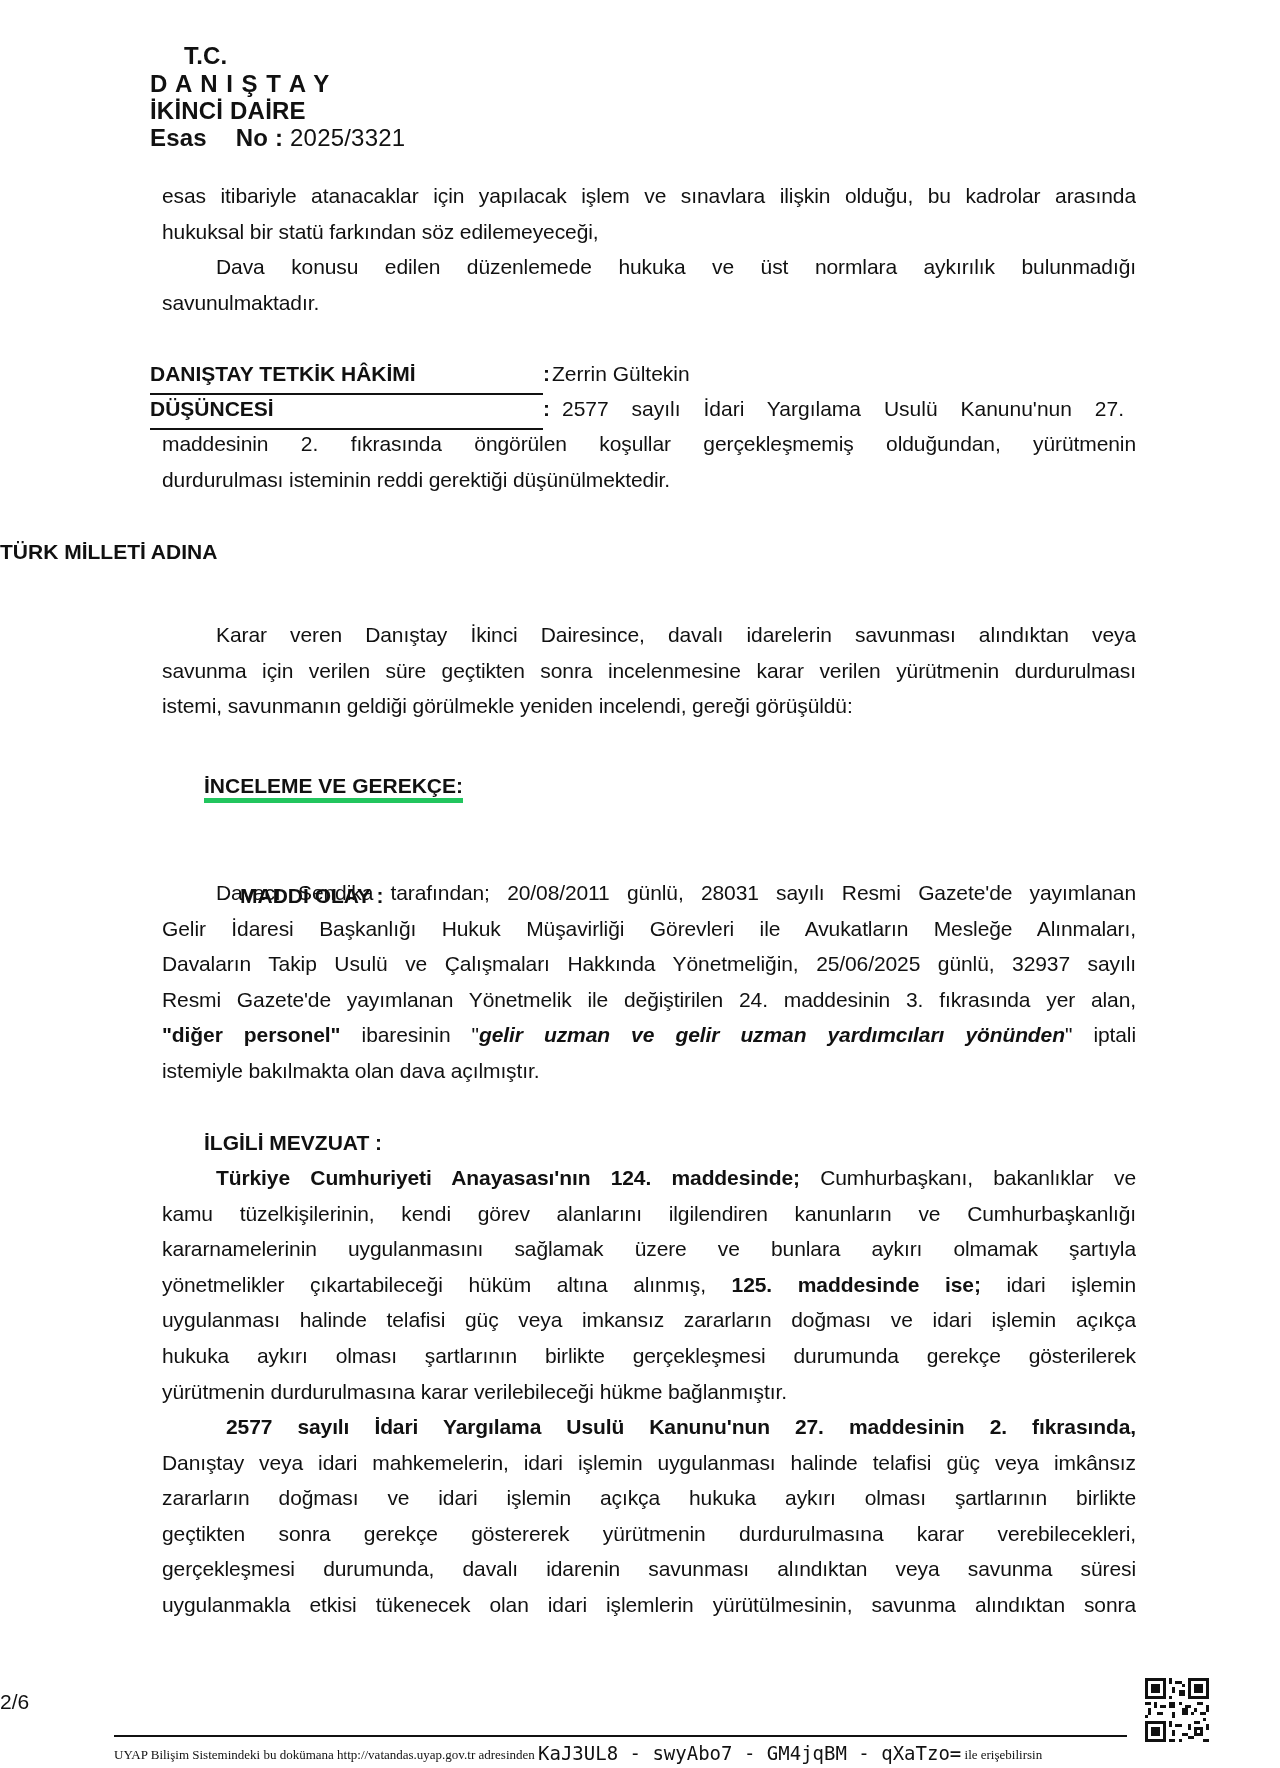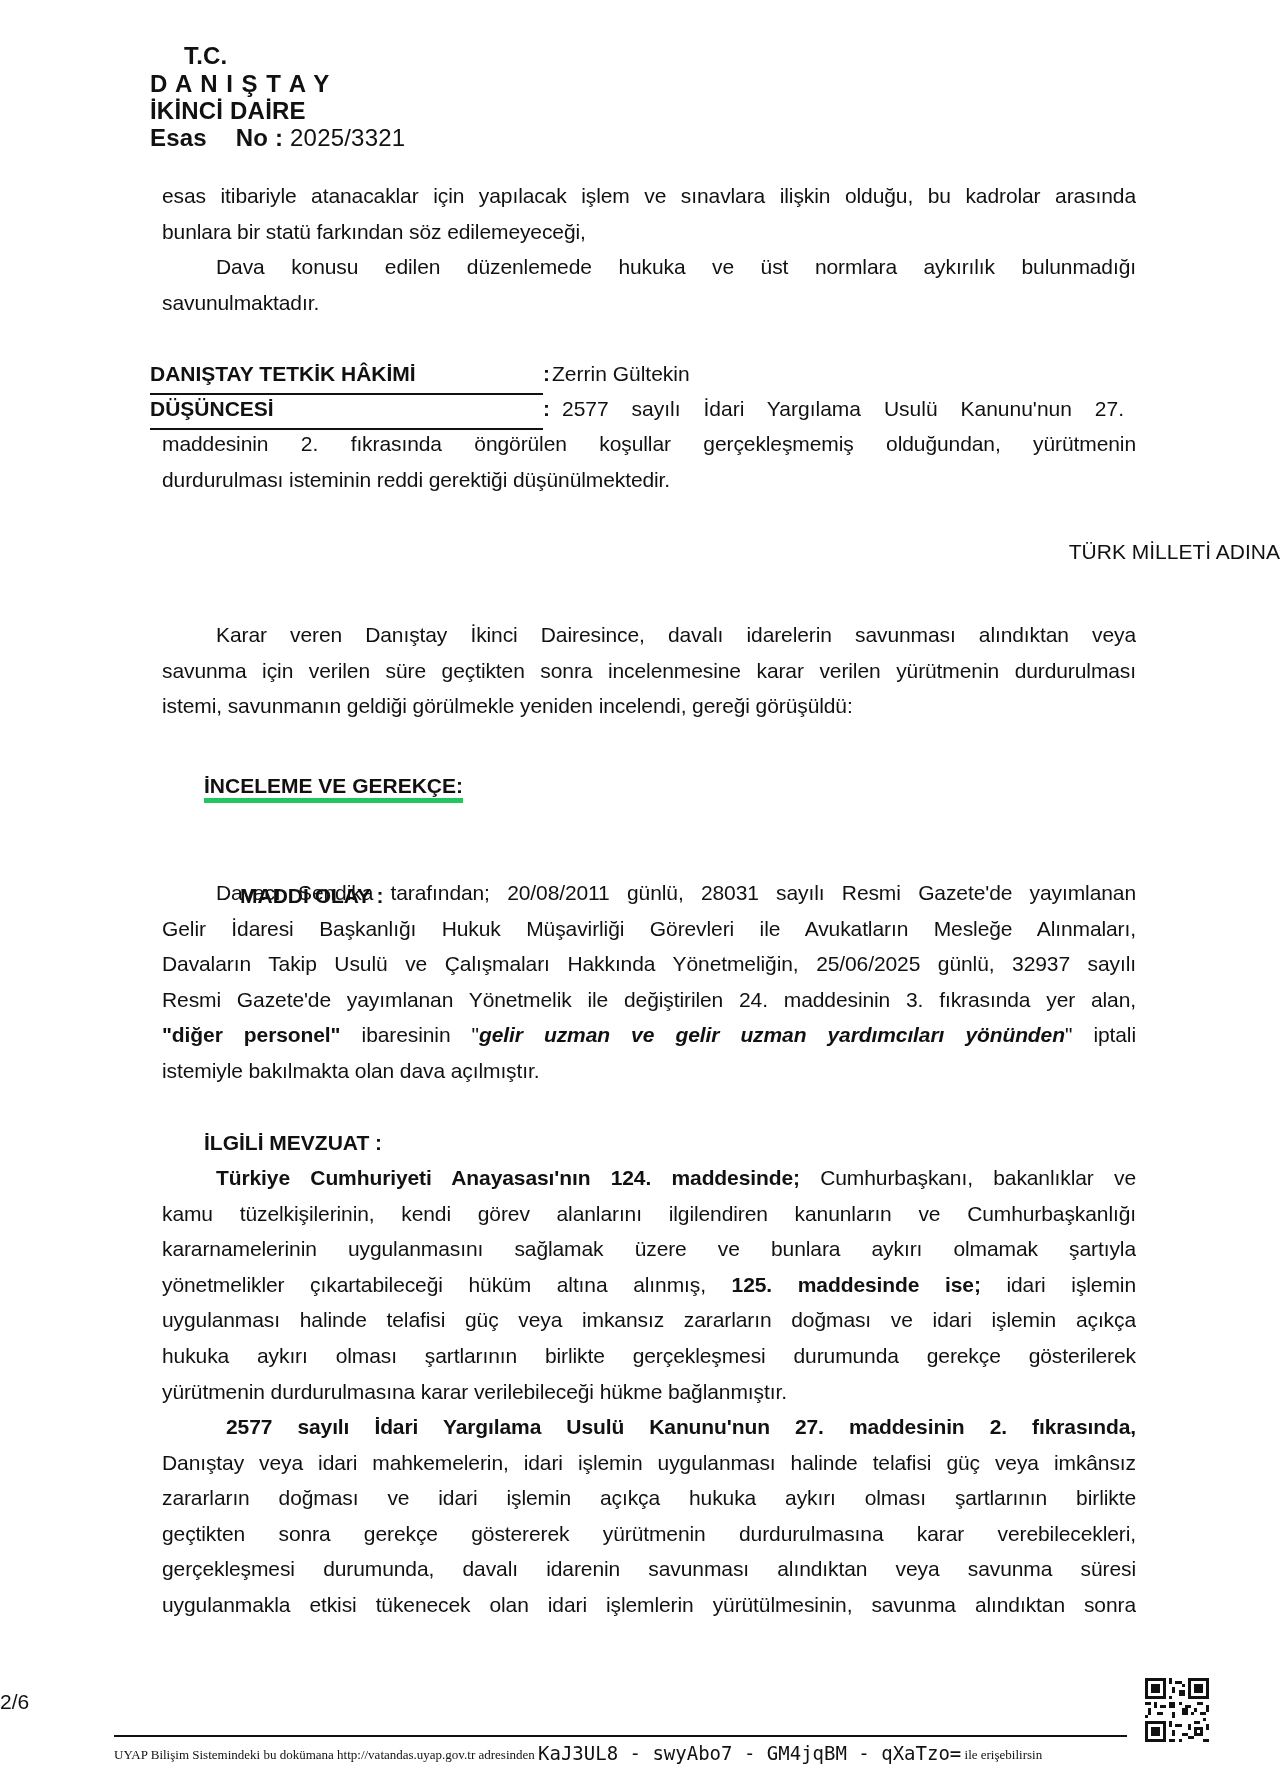--- a/index.html
+++ b/index.html
@@ -13,21 +13,21 @@
     position: absolute; left: 162px; width: 974px;
     font-size: 21px; line-height: 35.6px; text-align: justify;
     text-align-last: left; letter-spacing: -0.1px;
   }
   .para .line { display: block; text-align: justify; text-align-last: justify; white-space: nowrap; overflow: hidden; }
   .para .line.last { text-align-last: left; }
   .ind { padding-left: 54px; }
   .ind2 { padding-left: 64px; }
   b, .b { font-weight: bold; }
   .bi { font-weight: bold; font-style: italic; }
-  .center-title { position: absolute; left: 0; width: 1280px; top: 540px; text-align: right; font-weight: normal; font-size: 21px; }
+  .center-title { position: absolute; left: 0; width: 1280px; top: 540px; text-align: left; font-weight: bold; font-size: 21px; }
   .section-title { position: absolute; left: 204px; font-weight: bold; font-size: 21px; }
   .underline-heavy { border-bottom: 5px solid #22c55e; padding-bottom: 1px; }
   .label-row { position: absolute; left: 150px; font-size: 21px; line-height: 27px; }
   .label-row .lab {
     display: inline-block; width: 393px; font-weight: bold; border-bottom: 2px solid #111; padding-bottom: 6px;
   }
   .label-row .colon { position: absolute; left: 393px; top: 0; font-weight: bold; }
   .label-row .val { position: absolute; left: 402px; top: 0; white-space: nowrap; }
   .page-num { position: absolute; left: 0; width: 1168px; top: 1690px; text-align: left; font-size: 21px; }
   .footer-rule { position: absolute; left: 114px; width: 1013px; top: 1735px; height: 0; border-top: 2px solid #111; }
@@ -42,21 +42,21 @@
 <div class="hdr" style="top:70px; letter-spacing:1px;">D A N I Ş T A Y</div>
 <div class="hdr" style="top:97px;">İKİNCİ DAİRE</div>
 <div class="hdr" style="top:124px;">
   <span>Esas</span>
   <span style="margin-left:22px;">No :</span>
   <span class="num">2025/3321</span>
 </div>
 
 <div class="para" style="top:178px;">
   <span class="line">esas itibariyle atanacaklar için yapılacak işlem ve sınavlara ilişkin olduğu, bu kadrolar arasında</span>
-  <span class="line last">bunlara bir statü farkından söz edilemeyeceği,</span>
+  <span class="line last">hukuksal bir statü farkından söz edilemeyeceği,</span>
   <span class="line ind">Dava konusu edilen düzenlemede hukuka ve üst normlara aykırılık bulunmadığı</span>
   <span class="line last">savunulmaktadır.</span>
 </div>
 
 <div class="label-row" style="top:360px;">
   <span class="lab">DANIŞTAY TETKİK HÂKİMİ</span>
   <span class="colon">:</span>
   <span class="val">Zerrin Gültekin</span>
 </div>
 <div class="label-row" style="top:395px;">

